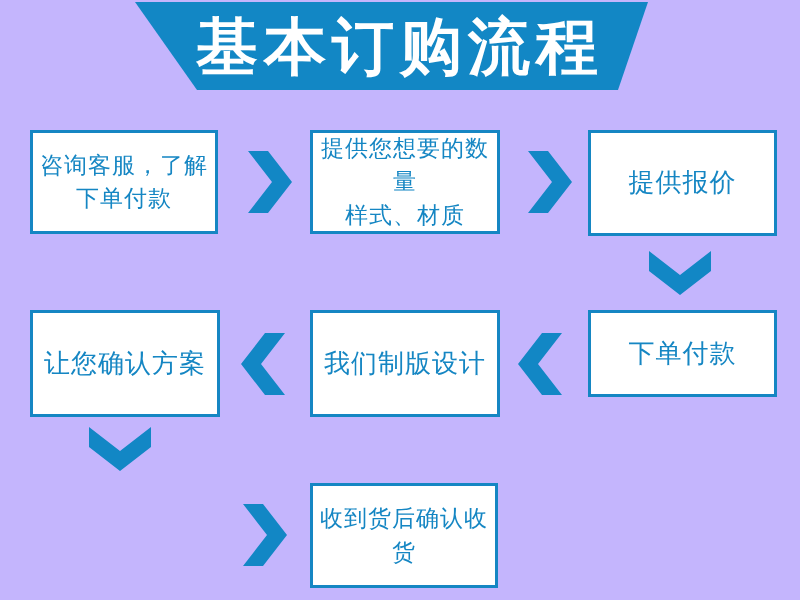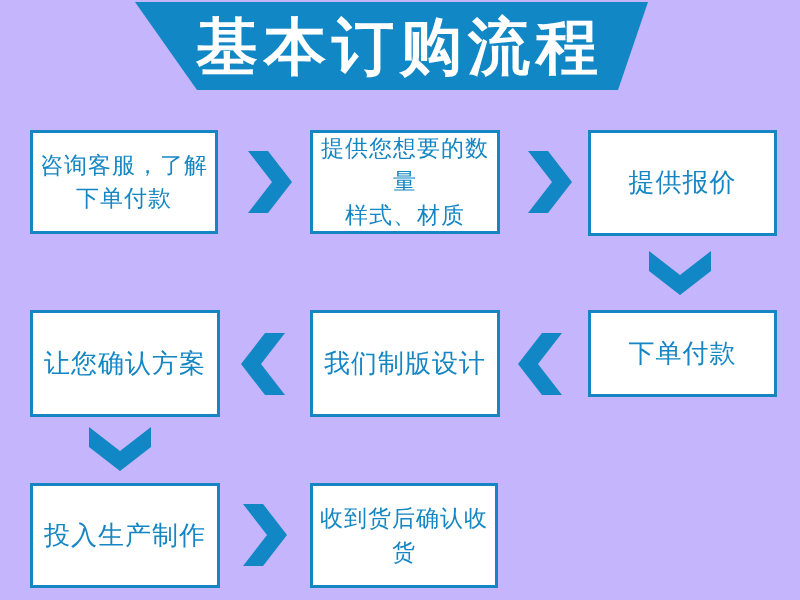--- a/index.html
+++ b/index.html
@@ -98,21 +98,20 @@
   <svg class="chev" style="left:241px; top:333px;" width="44" height="62" viewBox="0 0 44 62">
     <polygon points="44,0 24,0 0,31 24,62 44,62 20,31"></polygon>
   </svg>
 
   <div class="box" style="left:30px; top:310px; width:190px; height:107px;">让您确认方案</div>
 
   <svg class="chev" style="left:89px; top:427px;" width="62" height="44" viewBox="0 0 62 44">
     <polygon points="0,0 0,20 31,44 62,20 62,0 31,24"></polygon>
   </svg>
 
-  <div class="box" style="left:30px; top:483px; width:190px; height:105px;">投入生产制作</div>
 
   <svg class="chev" style="left:243px; top:504px;" width="44" height="62" viewBox="0 0 44 62">
     <polygon points="0,0 20,0 44,31 20,62 0,62 24,31"></polygon>
   </svg>
 
   <div class="box sm" style="left:310px; top:483px; width:188px; height:105px;">收到货后确认收货</div>
 
 </div>
 
 </body></html>

